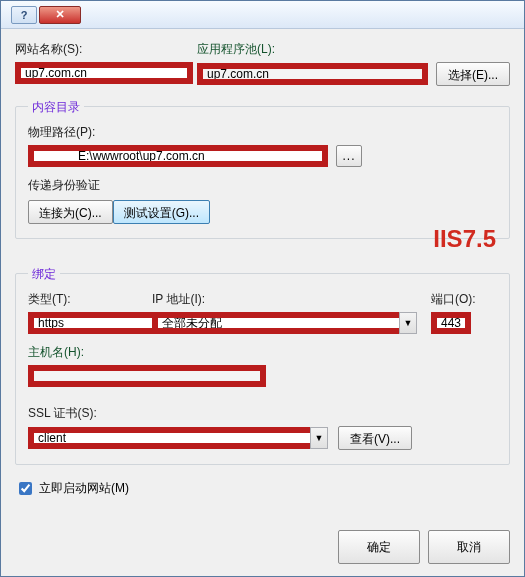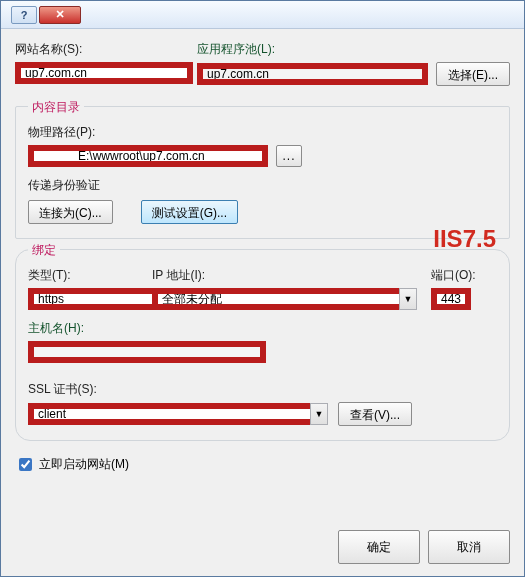--- a/index.html
+++ b/index.html
@@ -10,21 +10,21 @@
   .titlebar .tb-btn { width: 26px; height: 18px; margin-left: 2px; border: 1px solid #7a9ac0; background: linear-gradient(#eaf2fc,#cfe0f3); border-radius: 2px; display: flex; align-items: center; justify-content: center; color: #2a4b78; font-size: 11px; font-weight: bold; }
   .titlebar .tb-close { background: linear-gradient(#e98, #c9302c); border-color: #8a2b27; color: #fff; width: 42px; }
   .body { padding: 12px 14px 10px 14px; position: absolute; top: 28px; left: 0; right: 0; bottom: 0; }
   .row { display: flex; align-items: center; }
   .lbl { color: #222; margin-bottom: 4px; display: block; }
   .lbl.disabled { color: #14532d; }
   input.txt, select.txt { height: 22px; border: 6px solid #b91c1c; background: #fff; padding: 0 4px; font-size: 12px; }
   .btn { height: 24px; min-width: 74px; border: 1px solid #8b8b8b; background: linear-gradient(#fdfdfd,#e4e4e4); border-radius: 2px; padding: 4px 10px; cursor: default; }
   .btn.highlight { border: 1px solid #3c7fb1; background: linear-gradient(#eaf6fd,#bee6fd); }
   fieldset.group { border: 1px solid #d0d5da; border-radius: 2px; padding: 10px 12px 14px 12px; margin: 0; }
-  fieldset.group > .legend { position: relative; top: -18px; background: #f0f0f0; display: inline-block; padding: 0 4px; color: #be185d; margin-bottom: -10px; }
+  fieldset.group > .legend { position: relative; top: -18px; background: #f0f0f0; display: inline-block; padding: 0 4px; color: #6d28d9; margin-bottom: -10px; }
   .iconbtn { width: 26px; height: 22px; border: 1px solid #8b8b8b; background: linear-gradient(#fdfdfd,#e4e4e4); border-radius: 2px; display: flex; align-items: center; justify-content: center; }
   .watermark { position: absolute; right: 28px; top: 196px; color: #d12a1f; font-size: 24px; font-weight: 700; font-family: Arial, sans-serif; text-align: center; }
   .combo { display: flex; }
   .combo input { flex: 1; border-right: none; }
   .combo .arrow { width: 18px; height: 22px; border: 1px solid #abadb3; background: linear-gradient(#f4f4f4,#e0e0e0); display:flex; align-items:center; justify-content:center; font-size:9px; }
   .checkbox { display: flex; align-items: center; gap: 4px; }
   .checkbox input { width: 13px; height: 13px; accent-color: #3a76c4; }
   .footer { position: absolute; bottom: 12px; right: 14px; display: flex; gap: 8px; }
   .footer .btn { min-width: 82px; height: 34px; }
 </style>
@@ -52,36 +52,36 @@
           <button class="btn">选择(E)...</button>
         </div>
       </div>
     </div>
 
     <fieldset class="group" style="margin-top:20px; position:relative;">
       <span class="legend">内容目录</span>
       <div style="margin-top:-8px;">
         <span class="lbl">物理路径(P):</span>
         <div class="row" style="gap:8px;">
-          <input class="txt" style="width: 240px; padding-left: 44px;" value="E:\wwwroot\up7.com.cn">
+          <input class="txt" style="width: 300px; padding-left: 44px;" value="E:\wwwroot\up7.com.cn">
           <div class="iconbtn">
             <span style="letter-spacing:1px;">...</span>
           </div>
         </div>
         <span class="lbl" style="margin-top:10px;">传递身份验证</span>
-        <div class="row" style="gap:28px; margin-top:6px;">
+        <div class="row" style="gap:0; margin-top:6px;">
           <button class="btn">连接为(C)...</button>
           <button class="btn highlight">测试设置(G)...</button>
         </div>
       </div>
     </fieldset>
 
     <div class="watermark">IIS7.5</div>
 
-    <fieldset class="group" style="margin-top:10px;border-radius:15px;">
+    <fieldset class="group" style="margin-top:34px;">
       <span class="legend">绑定</span>
       <div style="margin-top:-8px;">
         <div class="row" style="gap:14px; align-items:flex-start;">
           <div style="width:110px;">
             <span class="lbl">类型(T):</span>
             <div class="combo">
               <input class="txt" readonly="" value="https" style="">
               <div class="arrow">▼</div>
             </div>
           </div>

